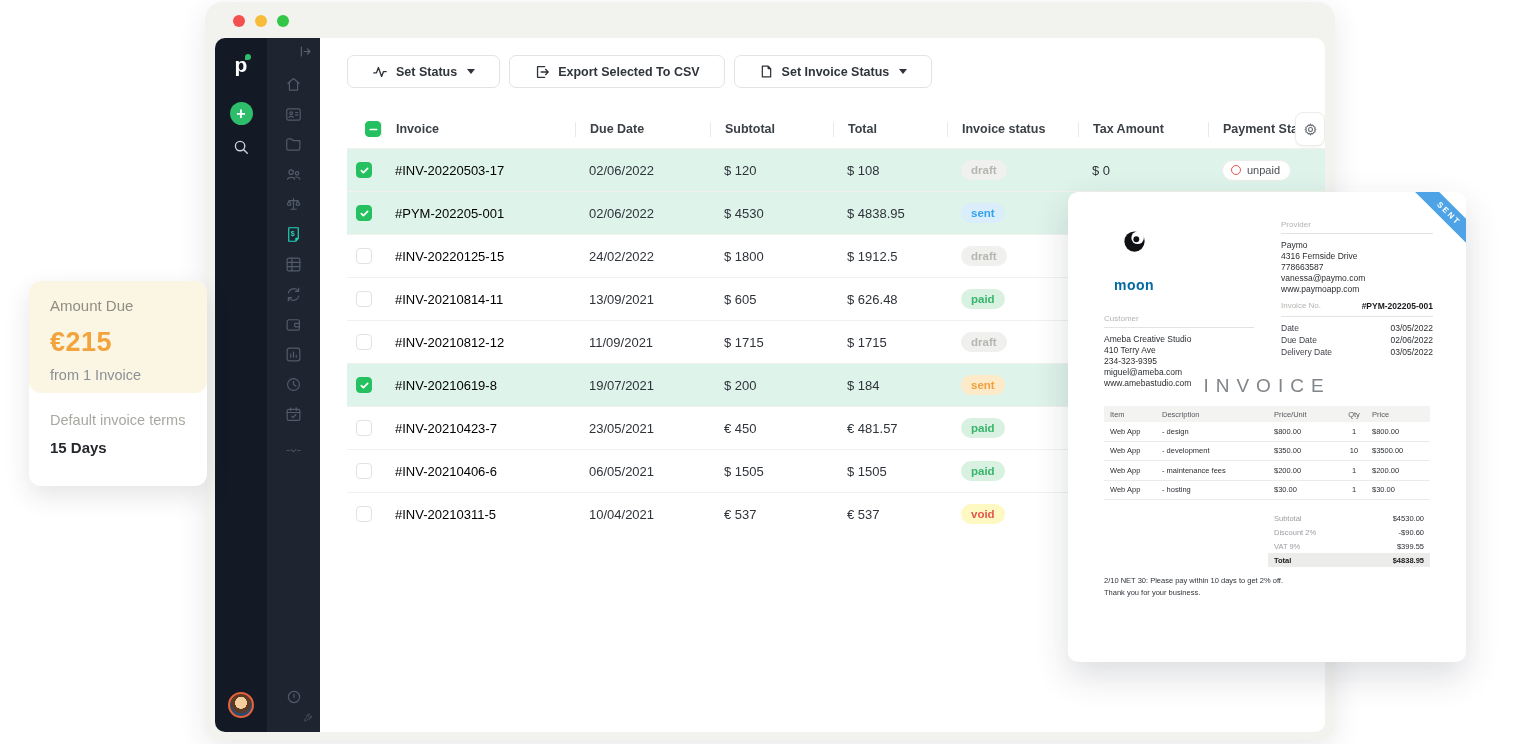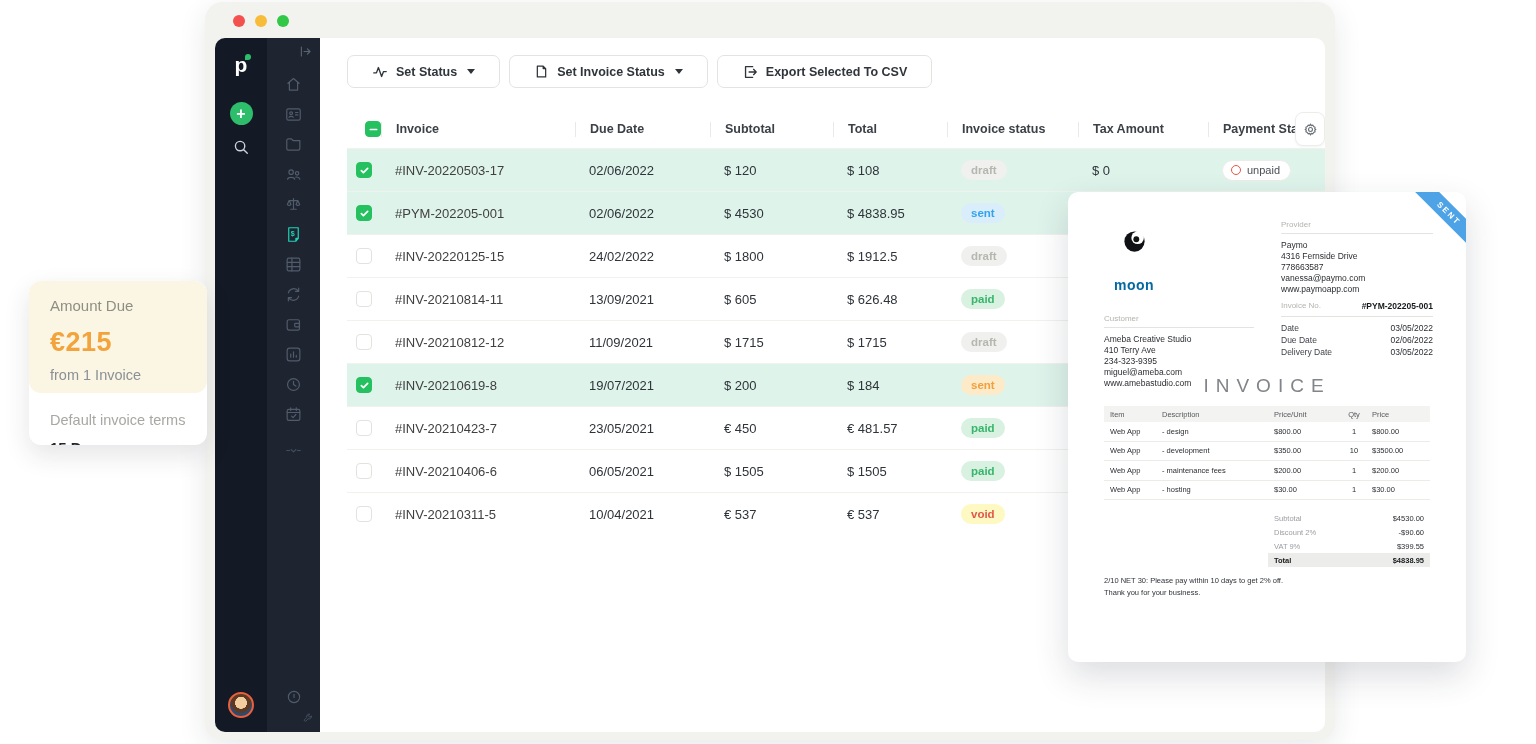--- a/index.html
+++ b/index.html
@@ -51,31 +51,31 @@
            height:38px; align-items:center; position:relative; }
   .th { font-size:12.5px; font-weight:600; color:#3c4147; padding-left:14px; border-left:1px solid #e9e9e5; height:15px; line-height:15px; white-space:nowrap; }
   .th-check { padding-left:9px; }
   .gear-btn { position:absolute; right:0; top:2px; width:30px; height:34px; background:#fff; border:1px solid #ececea;
               border-radius:8px; display:flex; align-items:center; justify-content:center; color:#6a7077;
               box-shadow:0 1px 3px rgba(0,0,0,.05); }
   .row { display:grid; grid-template-columns:34px 194px 135px 123px 114px 131px 130px 1fr;
          height:43px; align-items:center; border-top:1px solid #f1f1ee; font-size:13px; color:#2f343a; }
   .row.selected { background:#def3ea; }
   .cell { padding-left:14px; white-space:nowrap; }
-  .cell.inv { font-weight:500; color:#404040; }
+  .cell.inv { font-weight:500; color:#000000; }
   .checkbox { width:16px; height:16px; border-radius:4px; border:1px solid #e2e2de; background:#fff; margin-left:9px;
               display:flex; align-items:center; justify-content:center; color:#fff; }
   .checkbox.on { background:#25c05f; border-color:#25c05f; }
   .pill { display:inline-block; font-size:11.5px; font-weight:600; padding:3px 10px; border-radius:10px; line-height:14px; }
   .unpaid-pill { display:inline-flex; align-items:center; gap:6px; background:#fff; border:1px solid #ececeb;
                  border-radius:11px; padding:3px 10px 3px 8px; font-size:11px; color:#4a4f55; line-height:13px; }
   .ring { width:10px; height:10px; border-radius:50%; border:1.5px solid #e2574c; display:inline-block; }
 
   
-  .amount-card { position:absolute; left:29px; top:281px; width:178px; height:164px; background:#fff; border-radius:12px;
+  .amount-card { position:absolute; left:29px; top:281px; width:178px; height:205px; background:#fff; border-radius:12px;
                  box-shadow:0 10px 26px rgba(40,45,60,.12); z-index:4; overflow:hidden; }
   .amount-top { background:#fbf6e3; height:112px; padding:16px 21px 0; border-radius:12px; }
   .amount-label { font-size:15px; color:#8e8e85; margin-bottom:13px; }
   .amount-value { font-size:27px; font-weight:700; color:#f2a33c; margin-bottom:9px; letter-spacing:.5px; }
   .amount-sub { font-size:14.5px; color:#8b9097; }
   .amount-bottom { padding:19px 21px 0; }
   .terms-label { font-size:14.5px; color:#a7a8a1; margin-bottom:11px; }
   .terms-value { font-size:15px; font-weight:700; color:#24282d; }
 
   
@@ -288,34 +288,34 @@
               <span class="ic">
                 <svg width="16" height="16" viewBox="0 0 18 18" fill="none" stroke="currentColor" stroke-width="1.5" stroke-linecap="round" stroke-linejoin="round">
                   <path d="M2 10 h3 l2.2-6 3.6 10 2.2-5.5 H16"></path>
                 </svg>
               </span>
               <span>Set Status</span>
               <span class="caret"></span>
             </button>
             <button class="tb-btn">
               <span class="ic">
+                <svg width="16" height="16" viewBox="0 0 18 18" fill="none" stroke="currentColor" stroke-width="1.5" stroke-linecap="round" stroke-linejoin="round">
+                  <path d="M12 3 H4 V15 H12 M8 9 h8 m-3-3 3 3-3 3"></path>
+                </svg>
+              </span>
+              <span>Export Selected To CSV</span>
+            </button>
+            <button class="tb-btn">
+              <span class="ic">
                 <svg width="15" height="15" viewBox="0 0 18 18" fill="none" stroke="currentColor" stroke-width="1.5" stroke-linecap="round" stroke-linejoin="round">
                   <path d="M4 2.5 h7 l3 3 V15.5 H4 Z M11 2.5 v3 h3"></path>
                 </svg>
               </span>
               <span>Set Invoice Status</span>
               <span class="caret"></span>
-            </button>
-            <button class="tb-btn">
-              <span class="ic">
-                <svg width="16" height="16" viewBox="0 0 18 18" fill="none" stroke="currentColor" stroke-width="1.5" stroke-linecap="round" stroke-linejoin="round">
-                  <path d="M12 3 H4 V15 H12 M8 9 h8 m-3-3 3 3-3 3"></path>
-                </svg>
-              </span>
-              <span>Export Selected To CSV</span>
             </button>
           </div>
         <div class="tbl">
           <div class="thead">
               <div class="th-check">
                 <div class="checkbox on">
                   <svg width="11" height="11" viewBox="0 0 14 14" fill="none" stroke="#fff" stroke-width="2.2" stroke-linecap="round">
                     <path d="M3 7 H11"></path>
                   </svg>
                 </div>

